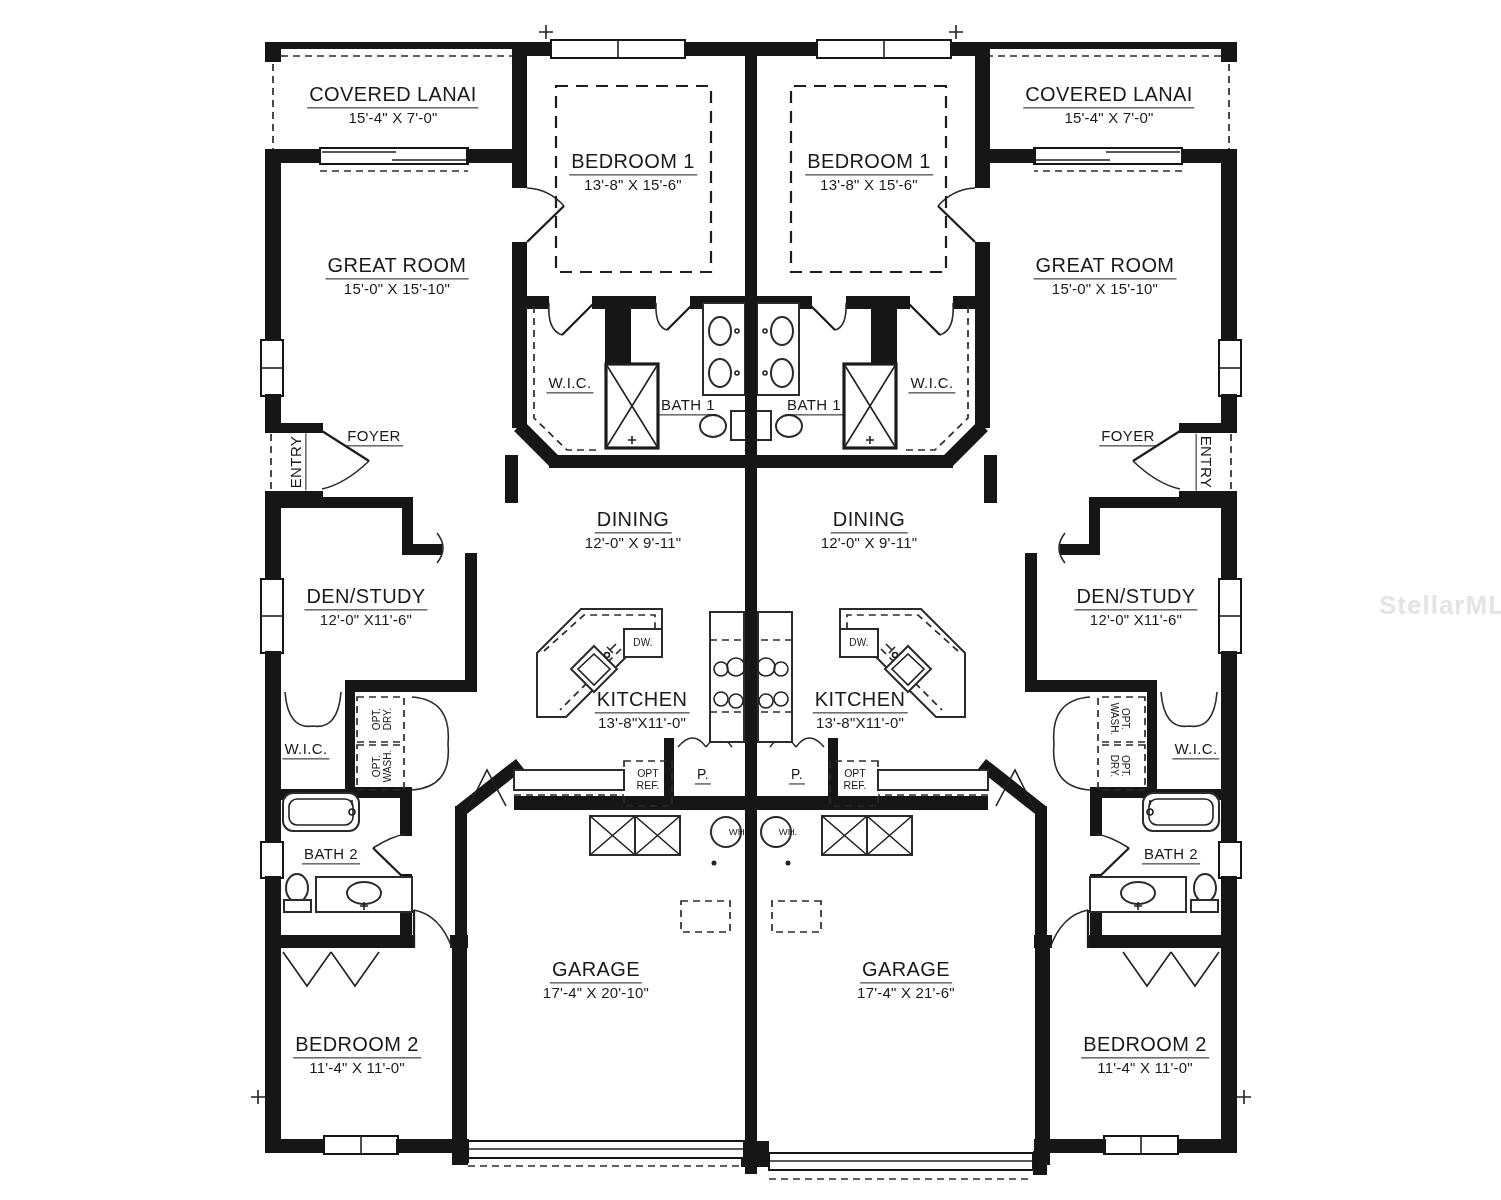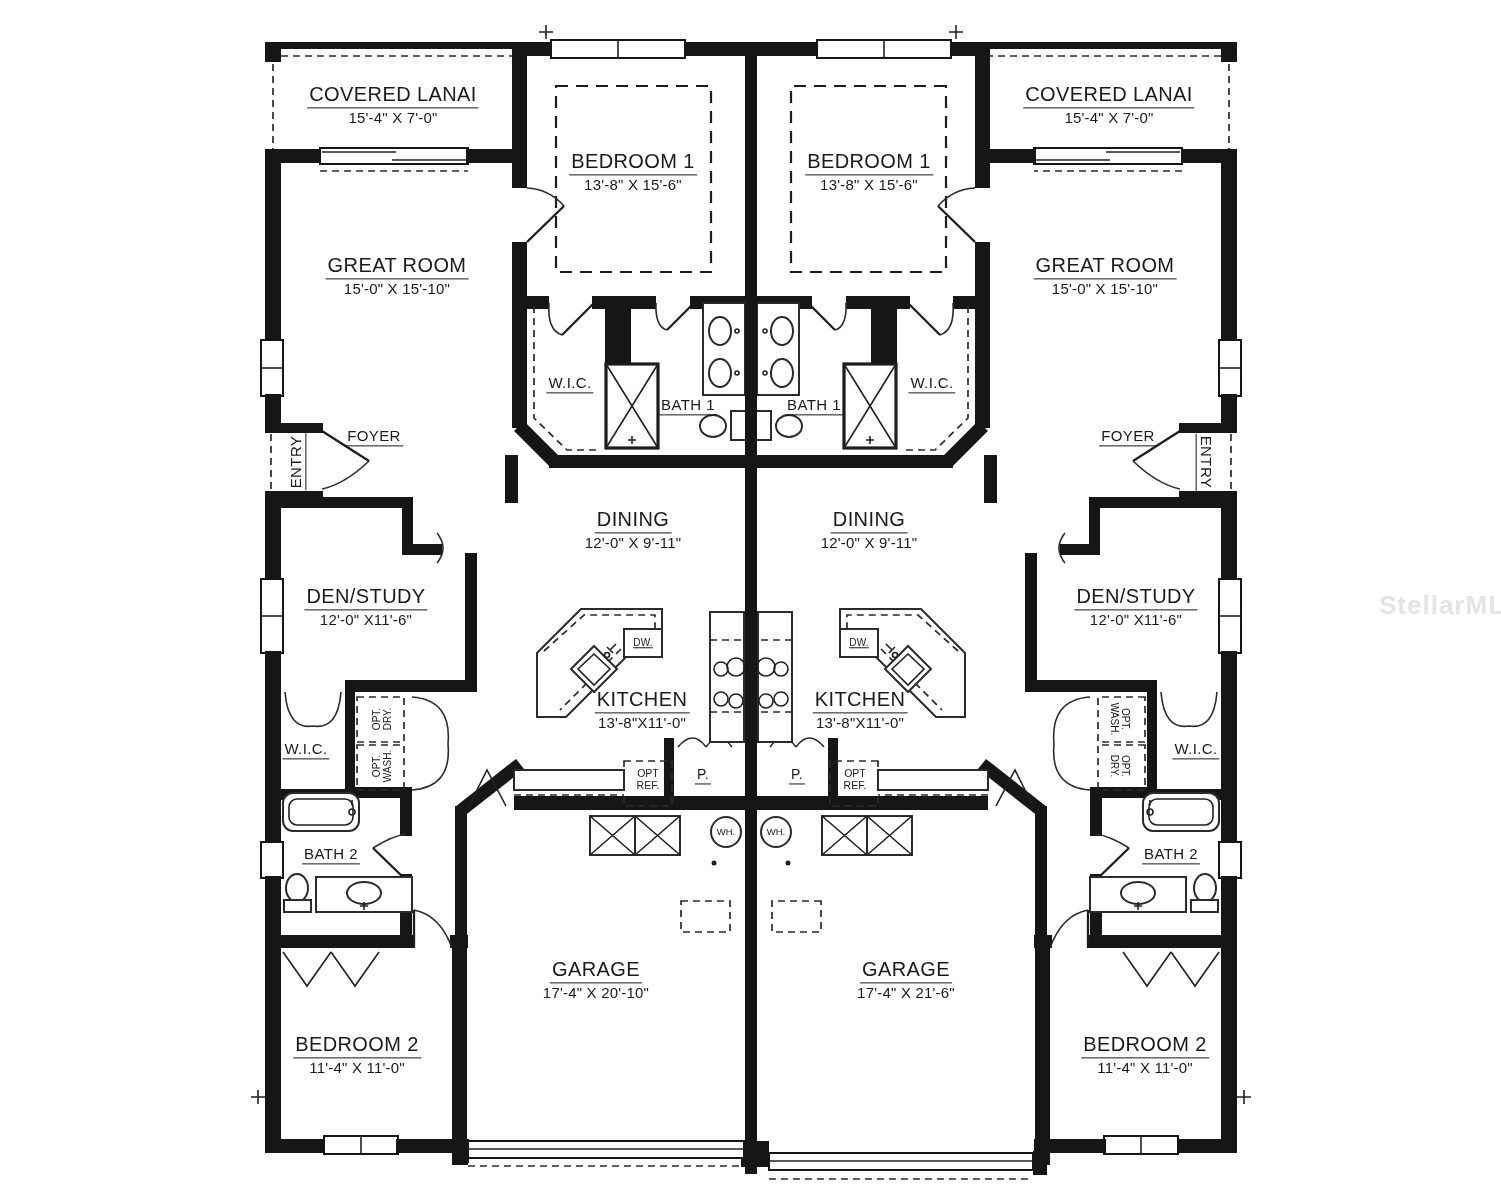--- a/index.html
+++ b/index.html
@@ -17,24 +17,24 @@
   .dashT{fill:none;stroke:#1d1d1d;stroke-width:2.2;stroke-dasharray:12 8}
   .arc{fill:none;stroke:#2b2b2b;stroke-width:1.6}
   .leaf{stroke:#1d1d1d;stroke-width:2.3;fill:none}
   
   .lbl{position:absolute;transform:translate(-50%,-50%);text-align:center;white-space:nowrap;line-height:1.15;}
   .lbl .nm{font-size:20px;letter-spacing:.4px;border-bottom:1.6px solid #1a1a1a;padding:0 2px 1px 2px;display:inline-block;}
   .lbl .dim{font-size:15px;letter-spacing:.2px;margin-top:1px;}
   .lbl.s .nm{font-size:15px;}
   .rotl{transform:translate(-50%,-50%) rotate(-90deg);}
   .rotr{transform:translate(-50%,-50%) rotate(90deg);}
-  .tiny{font-size:10px;letter-spacing:.2px;text-decoration:underline;}
+  .tiny{font-size:10px;letter-spacing:.2px;}
   .optbox{white-space:normal;width:40px;line-height:1.1;font-size:10px;}
   .optref{white-space:normal;width:36px;line-height:1.1;font-size:10.5px;}
-  .whl{font-size:9.5px;}
+  .whl{font-size:9.5px;margin-left:12px;}
   .pl .nm{font-size:14px;}
   .watermark{position:absolute;left:1379px;top:590px;font-size:26px;font-weight:bold;
              color:#e4e4e4;letter-spacing:1px;}
 </style>
 </head>
 <body>
 
 <div class="stage">
 
 <svg width="1501" height="1200" viewBox="0 0 1501 1200">

